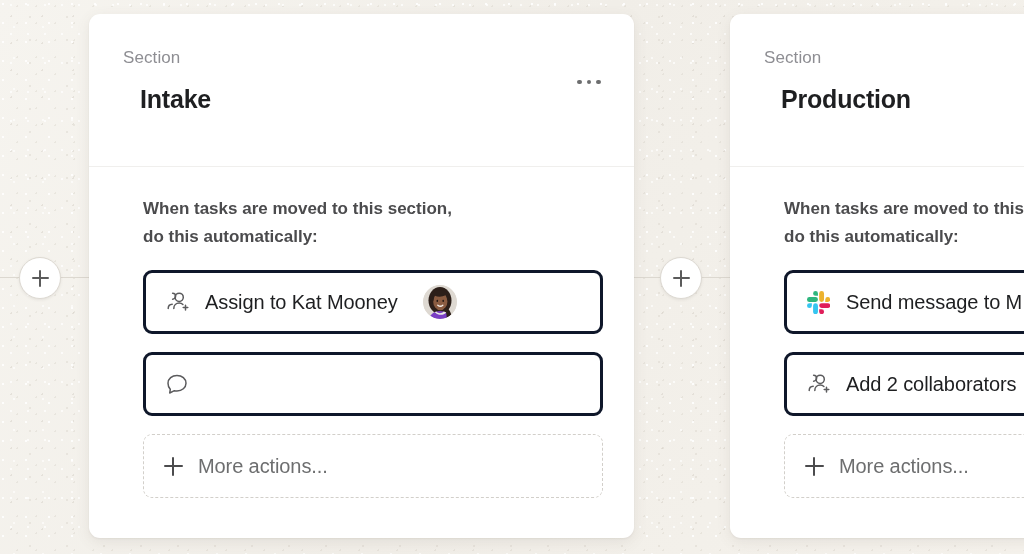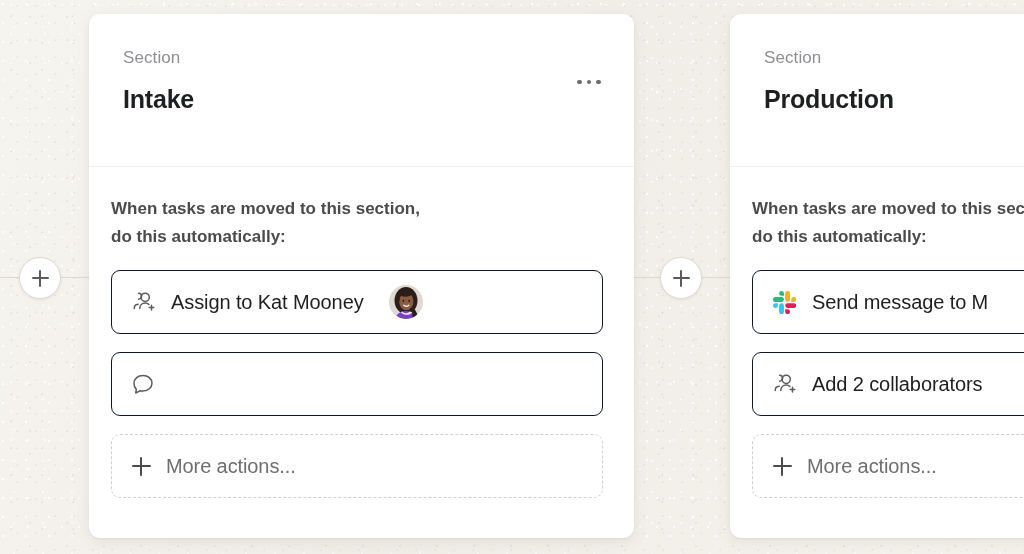--- a/index.html
+++ b/index.html
@@ -95,20 +95,21 @@
     margin-bottom: 17px;
     white-space: nowrap;
   }
 
   .section-title {
     font-size: 25px;
     font-weight: bold;
     color: #1e1f21;
     letter-spacing: -0.2px;
     white-space: nowrap;
+    margin-left: 17px;
   }
 
   .kebab-button {
     position: absolute;
     top: 54px;
     right: 28px;
     width: 34px;
     height: 28px;
     display: flex;
     align-items: center;
@@ -120,38 +121,39 @@
   .kebab-button span {
     width: 4.5px;
     height: 4.5px;
     border-radius: 50%;
     background: #6d6e6f;
     display: block;
   }
 
   .card-body {
     padding: 28px 31px 34px 22px;
+    margin-left: 32px;
   }
 
   .body-prompt {
     font-size: 17px;
     line-height: 1.62;
     color: #4b4b4d;
     font-weight: bold;
     margin-bottom: 20px;
     white-space: nowrap;
   }
 
   .action-row {
     display: flex;
     align-items: center;
     gap: 15px;
     height: 64px;
     padding: 0 18px;
-    border: 1px solid #0f172a;
+    border: 3px solid #0f172a;
     border-radius: 9px;
     background: #ffffff;
     margin-bottom: 18px;
     cursor: pointer;
     white-space: nowrap;
     overflow: hidden;
   }
   .action-row:last-child { margin-bottom: 0; }
 
   .action-row.is-dashed {

